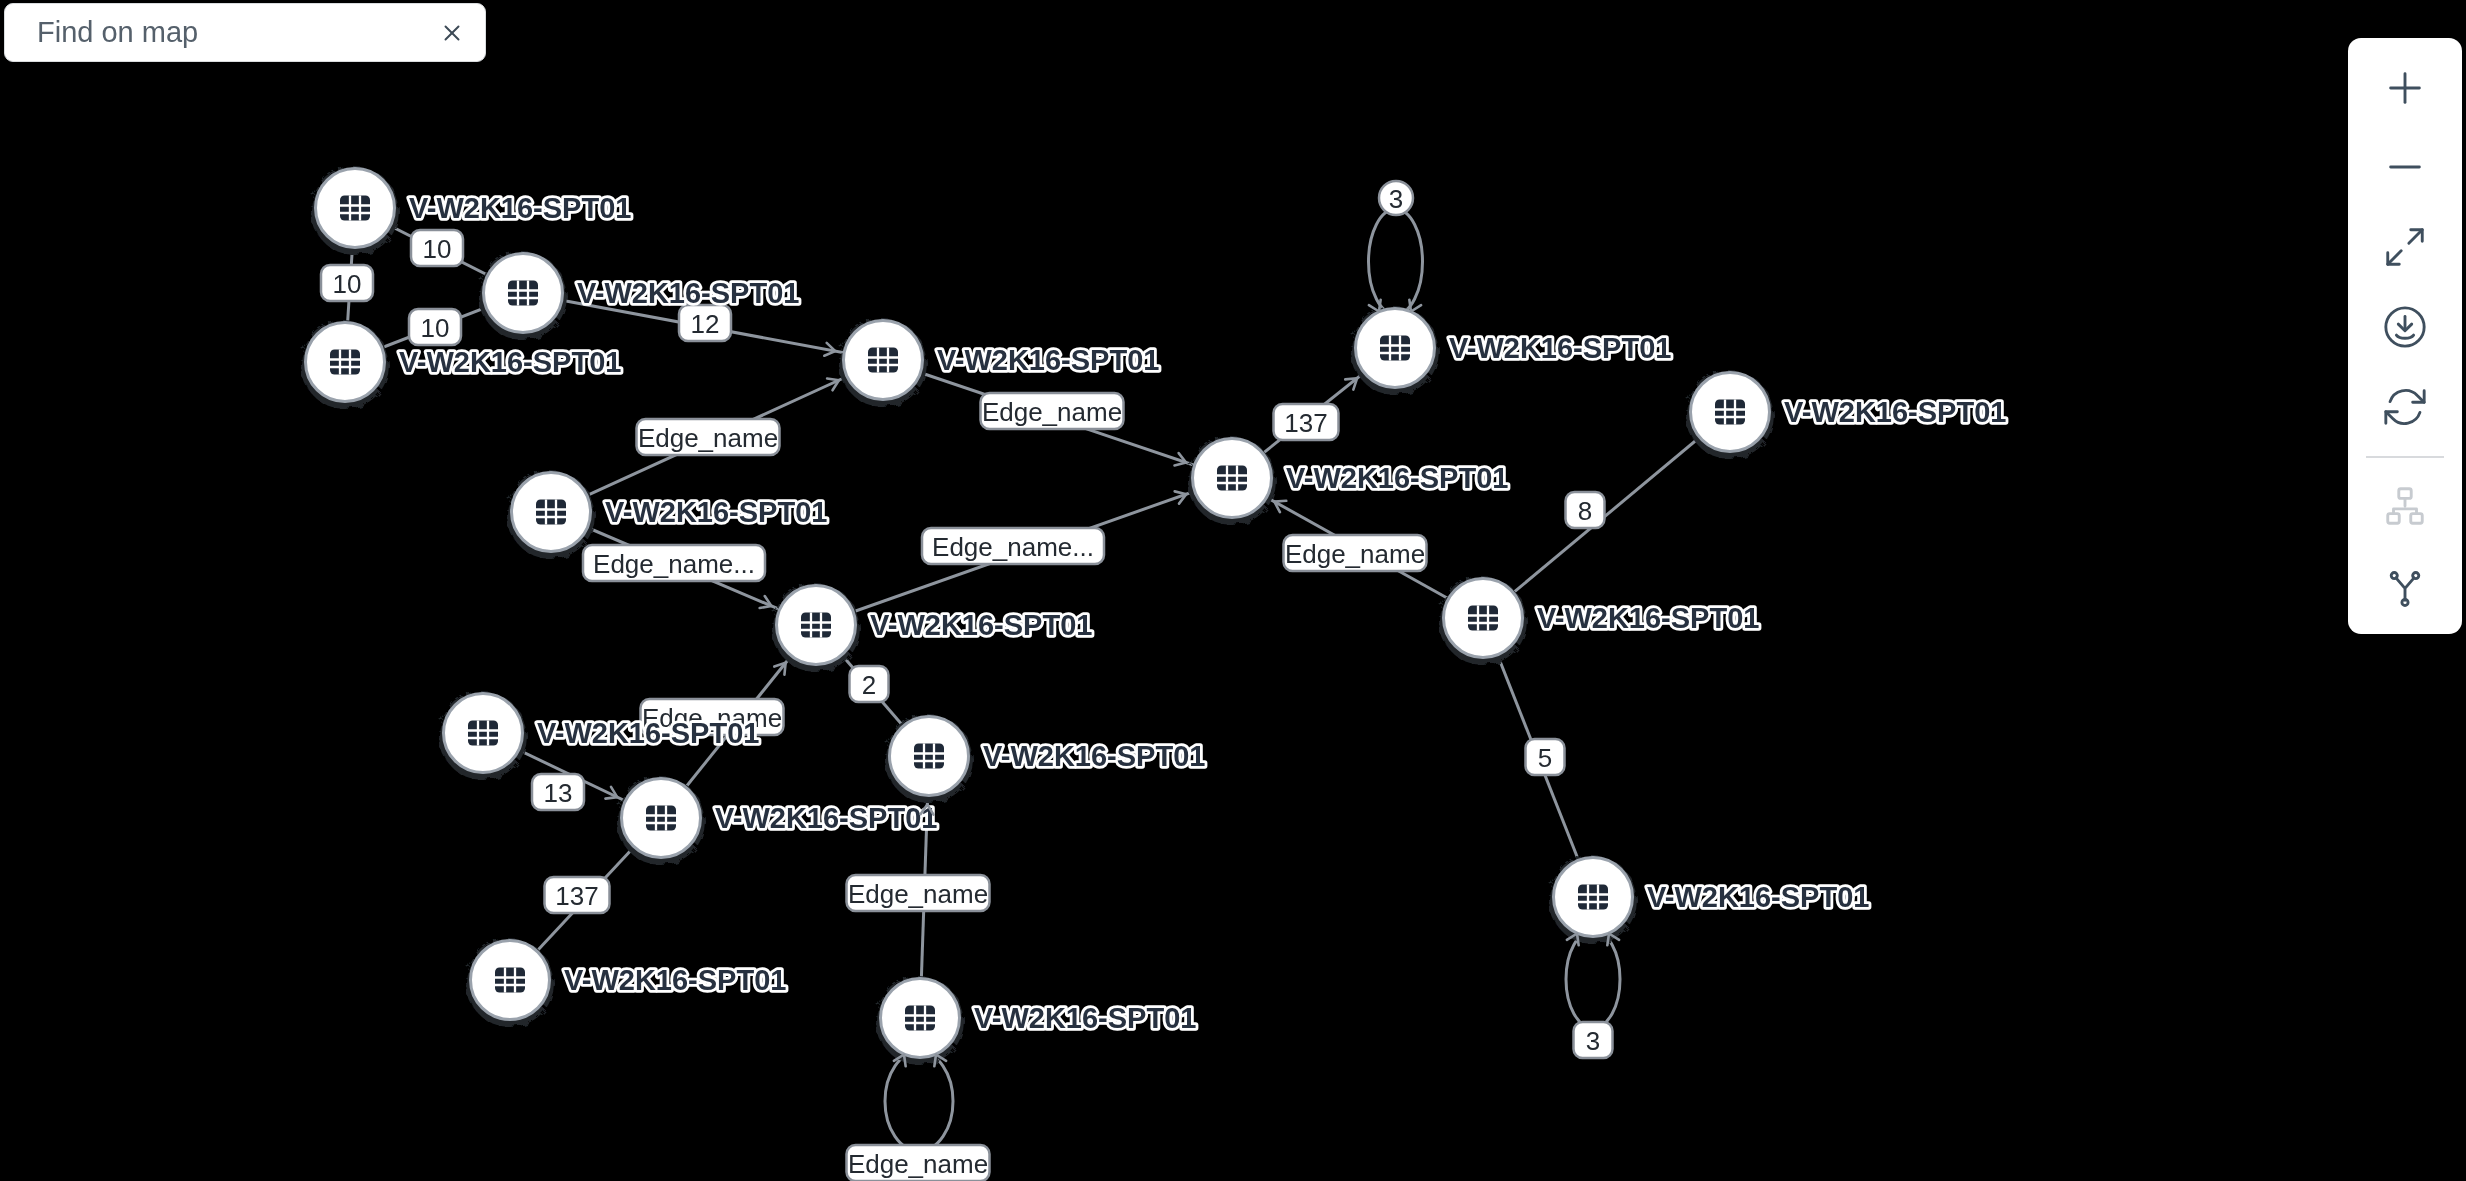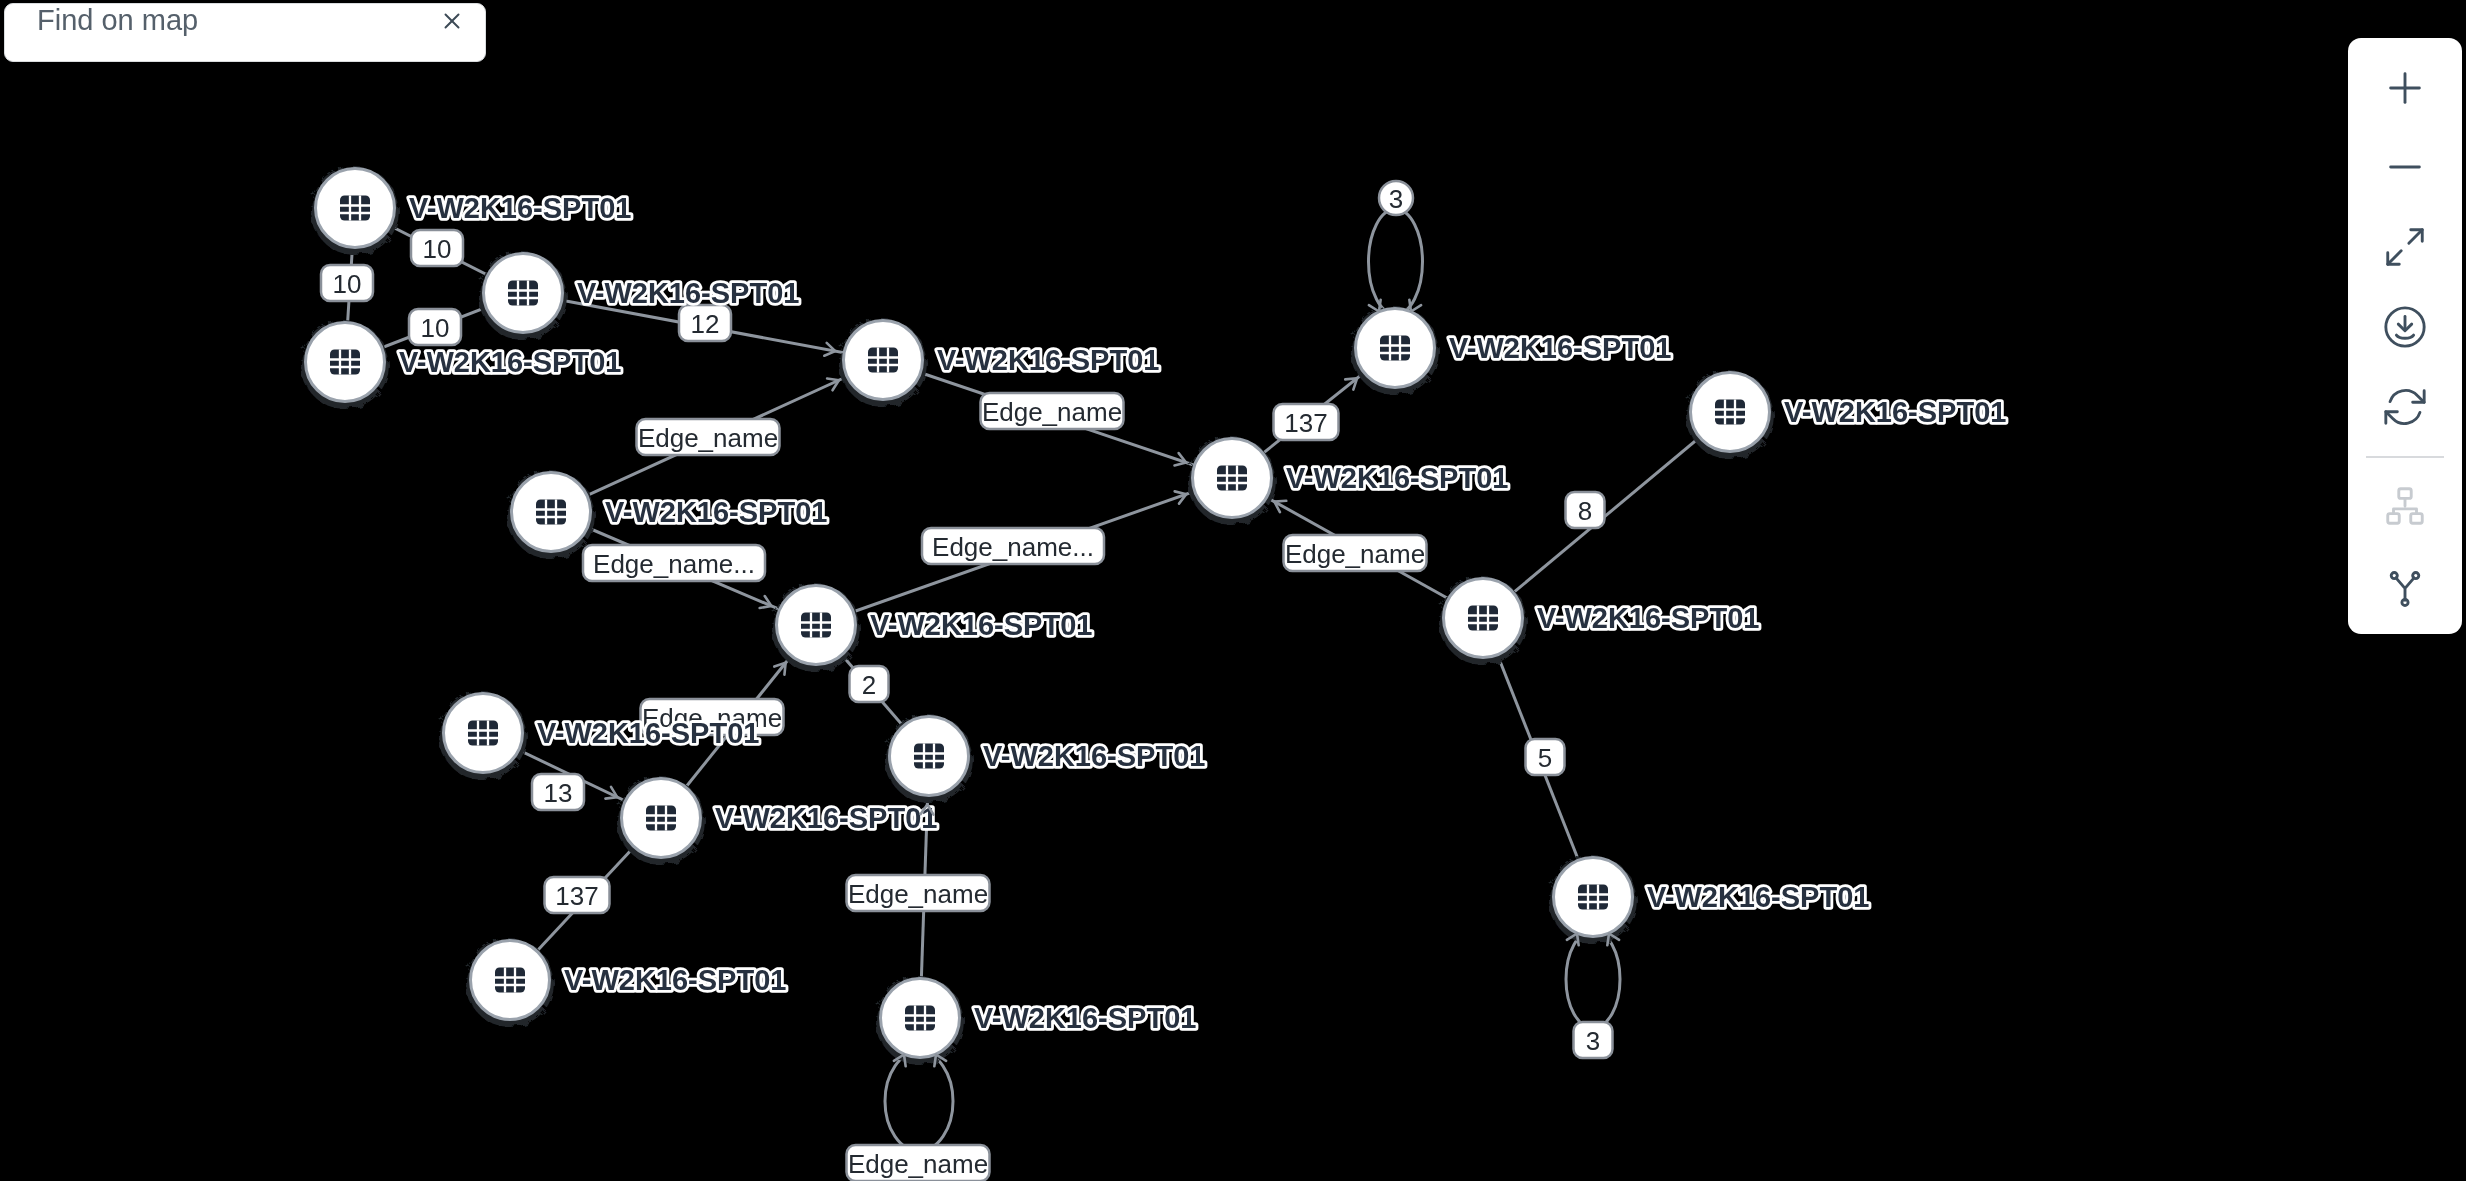--- a/index.html
+++ b/index.html
@@ -19,21 +19,21 @@
   .node-body{fill:#ffffff;stroke:#9aa2ac;stroke-width:3;}
   .icon-bg{fill:#1f2937;}
   .icon-grid{stroke:#ffffff;stroke-width:2.3;fill:none;}
   .node-label{font-family:"Liberation Sans",sans-serif;font-weight:bold;font-size:29px;
     fill:#273140;stroke:#ffffff;stroke-width:5.5;paint-order:stroke;stroke-linejoin:round;}
 
   
   .search-box{
     position:absolute;left:4px;top:3px;width:482px;height:59px;background:#fff;
     border:1px solid #d9dcde;border-radius:9px;box-sizing:border-box;
-    display:flex;align-items:flex-start;box-shadow:0 1px 4px rgba(0,0,0,.35);
+    display:flex;align-items:center;box-shadow:0 1px 4px rgba(0,0,0,.35);
   }
   .search-box .ph{margin-left:32px;font-size:29px;color:#55606b;flex:1;
     white-space:nowrap;overflow:hidden;}
   .search-close{
     background:none;border:none;padding:0;margin-right:16px;width:34px;height:34px;
     display:flex;align-items:center;justify-content:center;cursor:pointer;
   }
 
   
   .toolbar{

